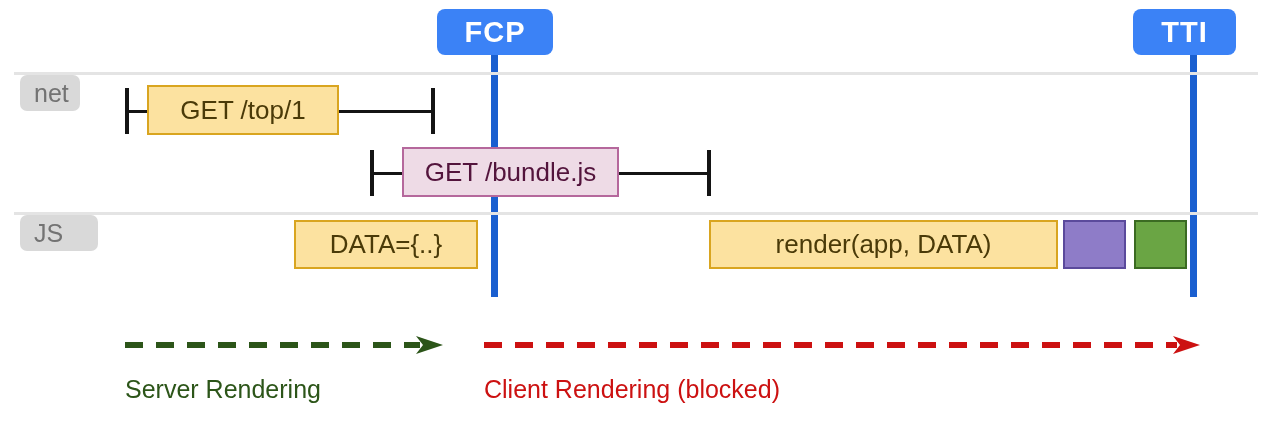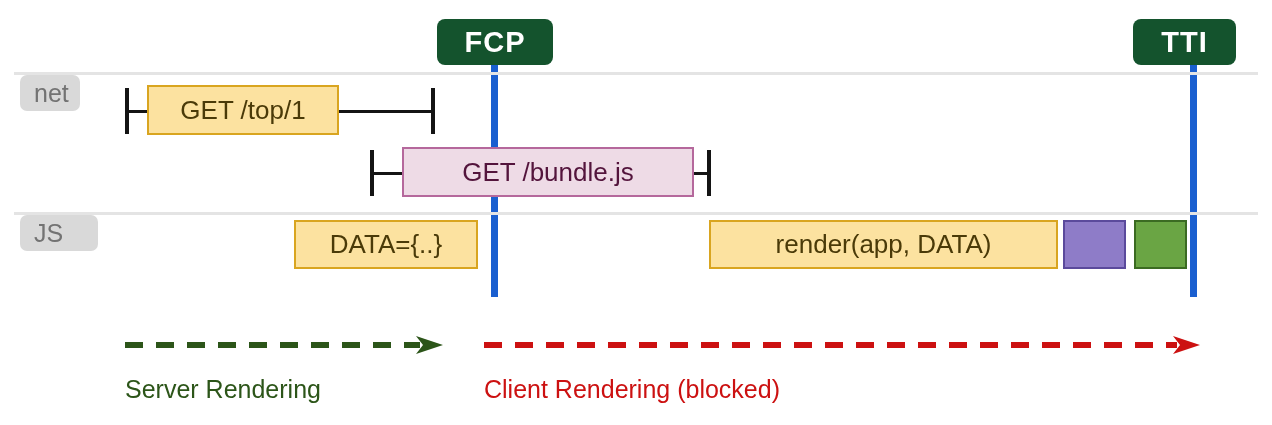--- a/index.html
+++ b/index.html
@@ -17,29 +17,28 @@
     height: 425px;
     background: #ffffff;
     overflow: hidden;
   }
 
   
   .marker-badge {
     position: absolute;
     height: 46px;
     border-radius: 8px;
-    background: #14532d;
+    background: #3b82f6;
     color: #ffffff;
     font-size: 29px;
     font-weight: bold;
     letter-spacing: 1px;
     display: flex;
     align-items: center;
     justify-content: center;
-    margin-top: 10px;
   }
   .marker-line {
     position: absolute;
     width: 7px;
     background: #1a5fd0;
   }
 
   
   .lane-rule {
     position: absolute;
@@ -142,21 +141,21 @@
   <div class="whisker-stem" style="left:125px; top:110px; width:310px;"></div>
   <div class="whisker-cap" style="left:125px; top:88px; height:46px;"></div>
   <div class="whisker-cap" style="left:431px; top:88px; height:46px;"></div>
   <div class="span-box amber" style="left:147px; top:85px; width:192px; height:50px;">
     <span>GET /top/1</span>
   </div>
 
   <div class="whisker-stem" style="left:370px; top:172px; width:341px;"></div>
   <div class="whisker-cap" style="left:370px; top:150px; height:46px;"></div>
   <div class="whisker-cap" style="left:707px; top:150px; height:46px;"></div>
-  <div class="span-box pink" style="left:402px; top:147px; width:292px; height:50px;">
+  <div class="span-box pink" style="left:402px; top:147px; width:217px; height:50px;">
     <span>GET /bundle.js</span>
   </div>
 
   <div class="span-box amber" style="left:709px; top:220px; width:349px; height:49px;">
     <span>render(app, DATA)</span>
   </div>
   <div class="span-box amber" style="left:294px; top:220px; width:184px; height:49px;">
     <span>DATA={..}</span>
   </div>
   <div class="span-box purple" style="left:1063px; top:220px; width:63px; height:49px;"></div>

